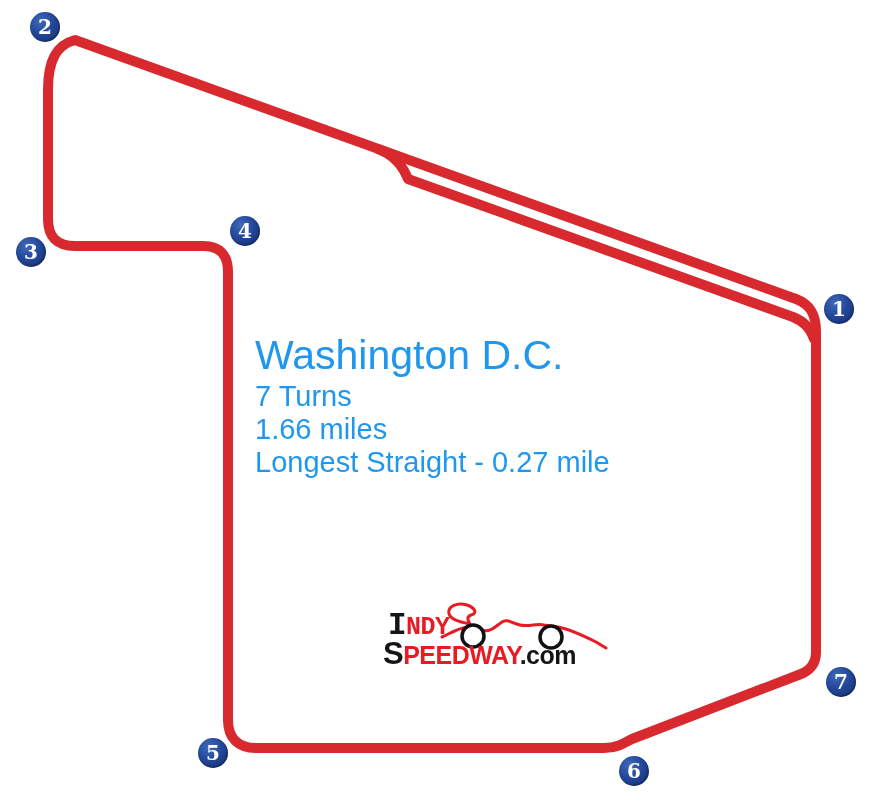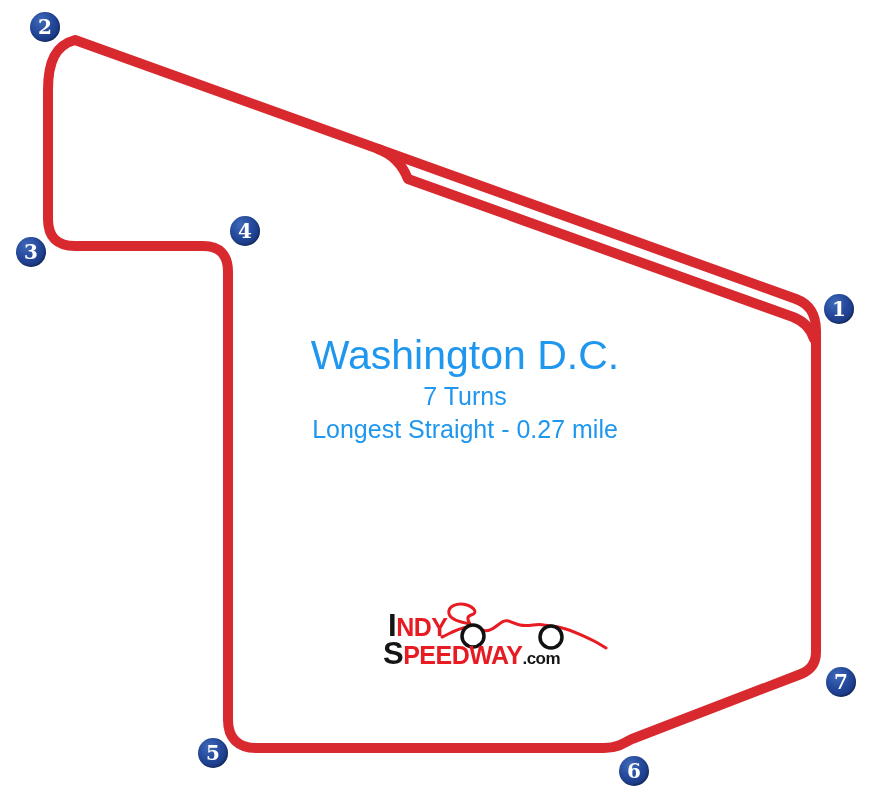--- a/index.html
+++ b/index.html
@@ -27,30 +27,30 @@
     stroke: var(--track-red, #d8292f);
     stroke-width: 10;
     stroke-linecap: round;
     stroke-linejoin: round;
   }
   .title-block {
     position: absolute;
     left: 255px;
     top: 331px;
     width: 420px;
-    text-align: center;
+    text-align: left;
     color: var(--text-blue, #1f97ee);
   }
   .title-line {
     font-size: 41px;
     line-height: 49px;
     white-space: nowrap;
   }
   .stat-line {
-    font-size: 25px;
+    font-size: 29px;
     line-height: 33px;
     white-space: nowrap;
   }
   .turn-marker {
     position: absolute;
     width: 30px;
     height: 30px;
     border-radius: 50%;
     background: radial-gradient(circle at 36% 30%, #3f6ab8 0%, #24479a 45%, #132e70 100%);
     color: #ffffff;
@@ -67,32 +67,32 @@
     top: 600px;
     width: 245px;
     height: 90px;
   }
   .logo-row {
     position: absolute;
     white-space: nowrap;
     font-weight: bold;
     letter-spacing: -0.5px;
   }
-  .logo-row1 { left: 8px; top: 8px; }
+  .logo-row1 { left: 8px; top: 8px; font-family: Liberation Mono, monospace; }
   .logo-row2 { left: 3px; top: 36px; }
   .logo-big {
     font-size: 31px;
     color: var(--logo-black, #151515);
   }
   .logo-rest {
     font-size: 25px;
     color: var(--logo-red, #e81b23);
   }
   .logo-com {
-    font-size: 17px;
+    font-size: 25px;
     color: var(--logo-black, #151515);
     text-transform: lowercase;
   }
   svg.car {
     position: absolute;
     left: 60px;
     top: -10px;
   }
   .car-body {
     fill: none;
@@ -130,20 +130,21 @@
              C 48 61 56 45 75 40 Z"></path>
     <path class="track-path" d="M 378 149
              C 392 154 402 164 408 179
              L 793 317
              C 803 321 811 328 814 339"></path>
   </svg>
 
   <div class="title-block">
     <div class="title-line">Washington D.C.</div>
     <div class="stat-line">7 Turns</div>
+    <div class="stat-line">1.66 miles</div>
     <div class="stat-line">Longest Straight - 0.27 mile</div>
   </div>
 
   <div class="logo-block">
     <div class="logo-row logo-row1">
       <span class="logo-big">I</span><span class="logo-rest">NDY</span>
     </div>
     <svg class="car" width="170" height="62" viewBox="0 0 170 62">
       <path class="car-body" d="M 30 34 C 21 32 11 30 9 24 C 7 16 18 12 27 15 C 35 18 38 23 31 25 C 26 27 28 30 30 34 Z"></path>
       <path class="car-body" d="M 2 47

